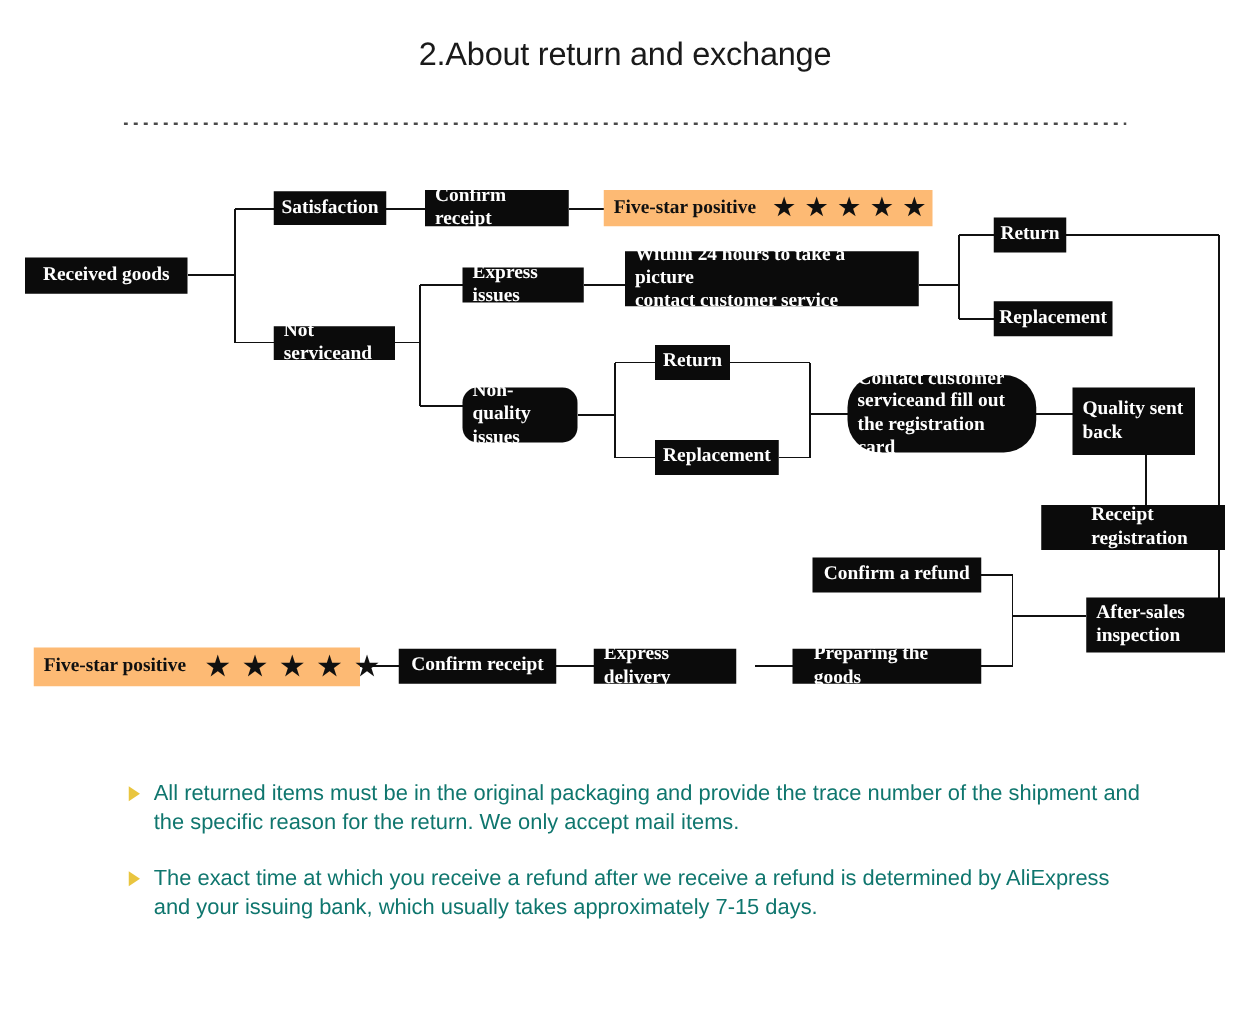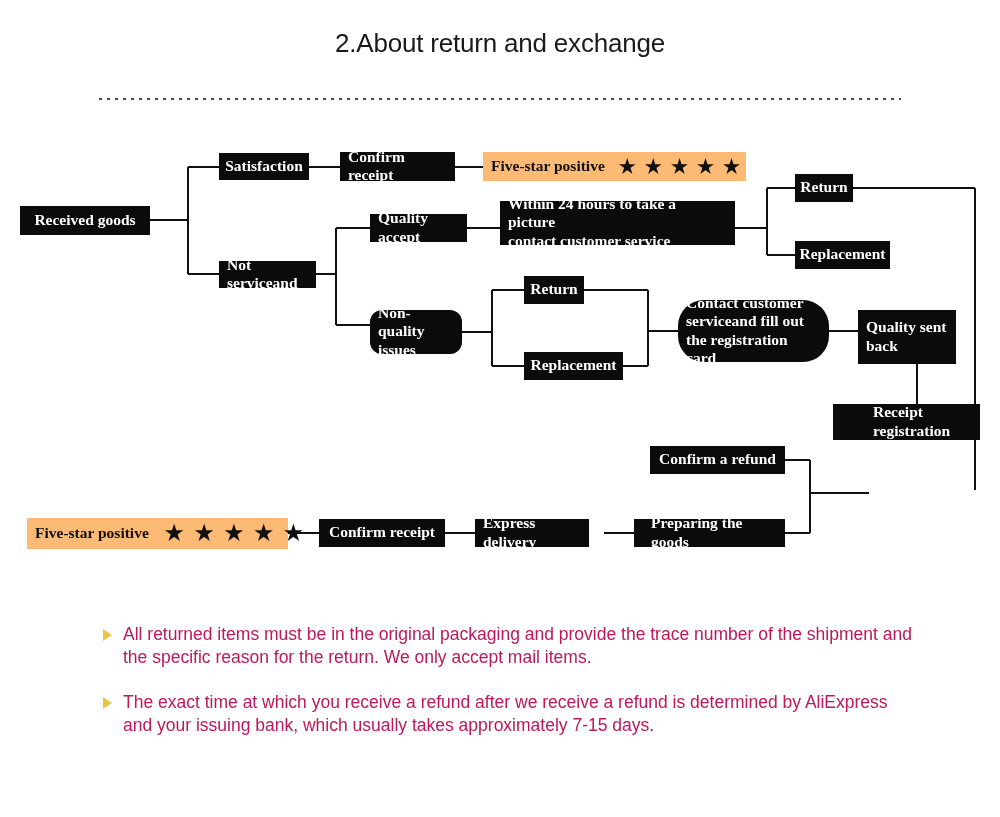--- a/index.html
+++ b/index.html
@@ -110,21 +110,21 @@
     border-bottom: 6px solid transparent;
     border-left: 9px solid #E9C53F;
     margin-top: 6px;
     margin-right: 11px;
     flex: 0 0 auto;
   }
   .note-text {
     font-family: "Liberation Sans", sans-serif;
     font-size: 17.5px;
     line-height: 1.32;
-    color: #be185d;
+    color: #0f766e;
     max-width: 790px;
   }
 </style>
 </head>
 <body>
 
 <div class="page-title">2.About return and exchange</div>
 
 <div class="divider"></div>
 
@@ -195,21 +195,21 @@
     <span class="rating-label">Five-star positive</span>
     <span class="stars">
       <span>★</span>
       <span>★</span>
       <span>★</span>
       <span>★</span>
       <span>★</span>
     </span>
   </div>
 
-  <div class="node center" style="left:370px; top:214px; width:97px;  height:28px;">Quality accept</div>
+  <div class="node center" style="left:370px; top:214px; width:97px;  height:28px;">Express issues</div>
 
   <div class="node" style="left:500px; top:201px; width:235px; height:44px;">Within 24 hours to take a picture
 contact customer service</div>
 
   <div class="node center" style="left:795px; top:174px; width:58px;  height:28px;">Return</div>
 
   <div class="node center" style="left:795px; top:241px; width:95px;  height:28px;">Replacement</div>
 
   <div class="node" style="left:370px; top:310px; width:92px;  height:44px;border-radius:12px;">Non-quality
 issues</div>
@@ -220,20 +220,22 @@
 
   <div class="node" style="left:678px; top:300px; width:151px; height:62px;border-radius:26px;">Contact customer
 serviceand fill out
 the registration card</div>
 
   <div class="node" style="left:858px; top:310px; width:98px;  height:54px;">Quality sent
 back</div>
 
   <div class="node center" style="left:833px; top:404px; width:147px; height:36px;padding-left:40px;">Receipt registration</div>
 
+  <div class="node" style="left:869px; top:478px; width:111px; height:44px;">After-sales
+inspection</div>
 
   <div class="node center" style="left:650px; top:446px; width:135px; height:28px;">Confirm a refund</div>
 
   <div class="node center" style="left:634px; top:519px; width:151px; height:28px;padding-left:17px;">Preparing the goods</div>
 
   <div class="node center" style="left:475px; top:519px; width:114px; height:28px;">Express delivery</div>
 
   <div class="node center" style="left:319px; top:519px; width:126px; height:28px;">Confirm receipt</div>
 
   <div class="node yellow big" style="left:27px; top:518px; width:261px; height:31px;">

